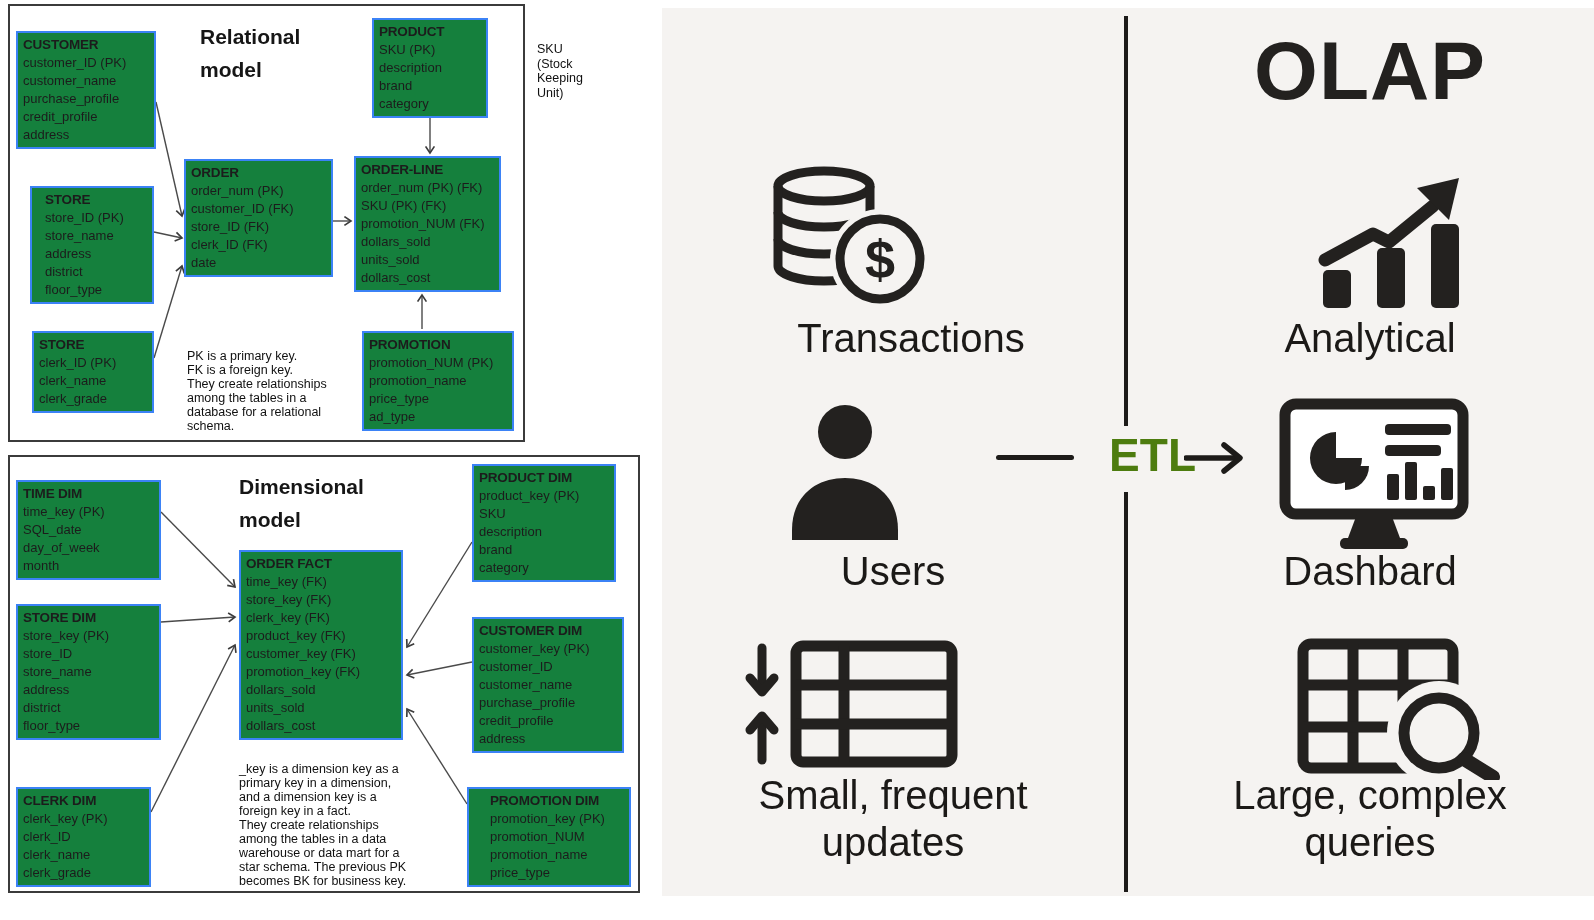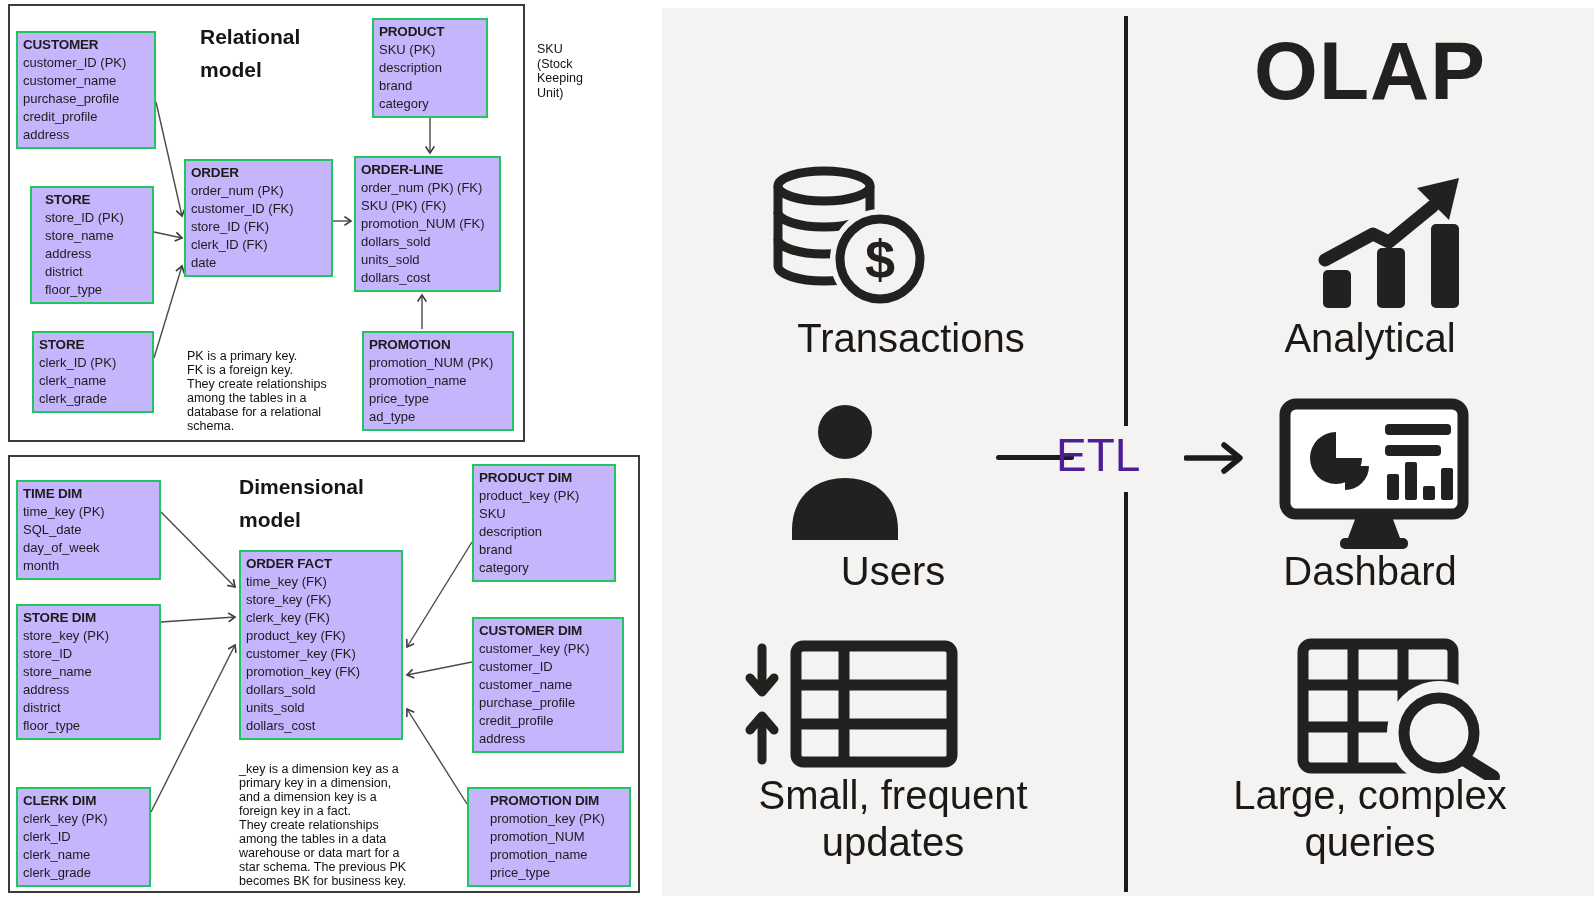--- a/index.html
+++ b/index.html
@@ -2,42 +2,42 @@
 <html><head>
 <meta charset="utf-8">
 <style>
   * { margin:0; padding:0; box-sizing:border-box; }
   html,body { width:1594px; height:920px; background:#ffffff; overflow:hidden;
               font-family:"Liberation Sans", sans-serif; }
 
   
   .panel { position:absolute; border:2px solid #3b3b3b; background:#fff; }
   .connectors { position:absolute; left:0; top:0; z-index:0; }
-  .ent { position:absolute; border:2px solid #22c55e; background:#c4b5fd;
+  .ent { position:absolute; border:2px solid #3b82f6; background:#15803d;
          padding:3px 5px; font-size:13px; line-height:18px; color:#1c1c1c; z-index:2; }
   .ent .t { font-weight:bold; font-size:13.5px; letter-spacing:-0.2px; }
   .f { white-space:nowrap; }
   .model-title { position:absolute; font-size:21px; font-weight:bold; line-height:33px;
                  color:#161616; z-index:2; }
   .note { position:absolute; font-size:12.5px; line-height:14px; color:#101010;
           white-space:pre-line; z-index:2; }
   .side-note { position:absolute; font-size:12.5px; line-height:14.5px; color:#101010;
                white-space:pre-line; }
 
   
   .compare { position:absolute; left:662px; top:8px; width:932px; height:888px;
              background:#f5f3f1; }
   .divider { position:absolute; width:4px; background:#1d1b19; }
   .big { position:absolute; text-align:center; font-size:82px; font-weight:bold;
          color:#23211f; letter-spacing:1px; }
   .lbl { position:absolute; text-align:center; font-size:40px; line-height:47px;
          color:#1b1917; white-space:pre-line; }
   .icon { position:absolute; }
-  .etl { position:absolute; text-align:left; font-size:46px; font-weight:normal;
-         color:#4c1d95; }
+  .etl { position:absolute; text-align:right; font-size:46px; font-weight:bold;
+         color:#4d7c0f; }
   .etl-dash { position:absolute; height:5px; background:#1d1b19; border-radius:3px; }
 </style>
 </head>
 <body>
 
 <section class="panel" style="left:8px; top:4px; width:517px; height:438px;">
   <svg class="connectors" width="513" height="434">
     <defs>
       <marker id="ah1" markerWidth="11" markerHeight="11" refX="7" refY="5" orient="auto" markerUnits="userSpaceOnUse" viewBox="0 0 10 10">
         <path d="M1,1 L7,5 L1,9" fill="none" stroke="#3c3c3c" stroke-width="1.5"></path>

